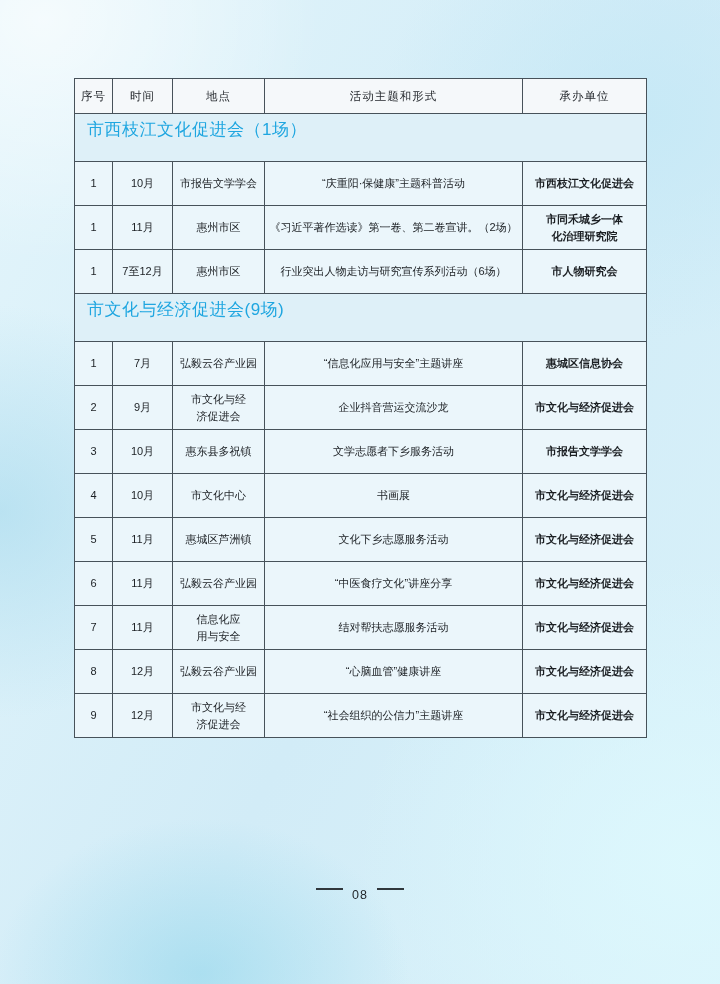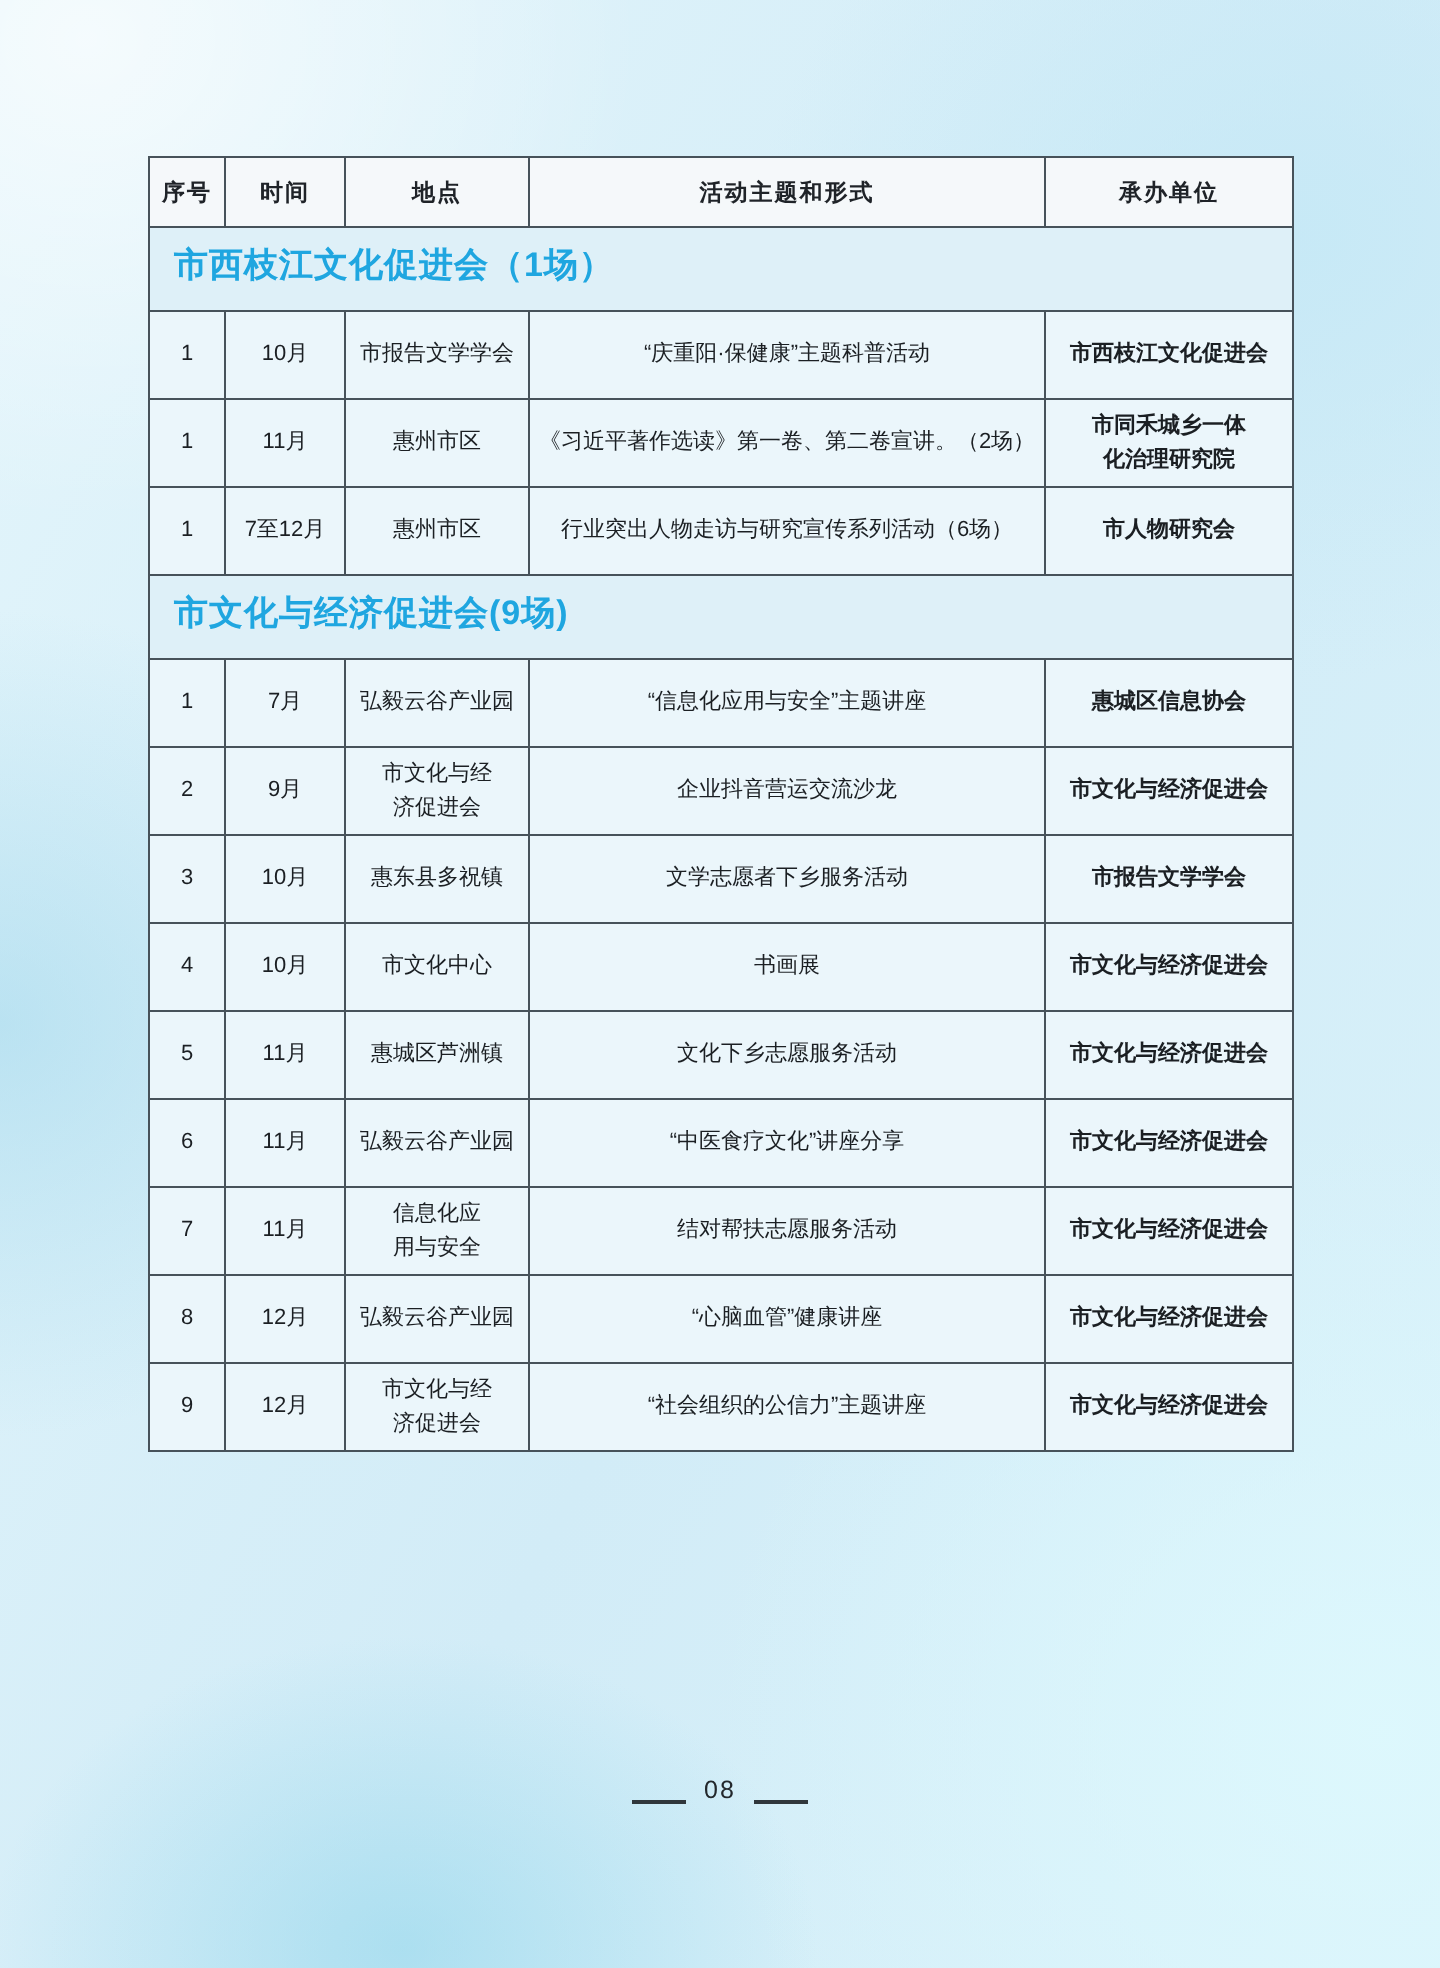--- a/index.html
+++ b/index.html
@@ -36,37 +36,37 @@
   table.schedule td {
     border: 1.5px solid #47525a;
     box-sizing: border-box;
   }
 
   
   table.schedule th {
     height: 35px;
     background: #f5f8fa;
     font-size: 11.5px;
-    font-weight: 700;
+    font-weight: 400;
     color: #1f2328;
     text-align: center;
     vertical-align: middle;
     letter-spacing: 1px;
   }
 
   
   tr.section-row td {
     height: 42px;
     background: #def0f8;
     color: #1fa6e0;
-    font-weight: 700;
+    font-weight: 400;
     font-size: 17px;
     text-align: left;
     vertical-align: middle;
-    padding: 4px 6px 8px 12px;
+    padding: 4px 6px 20px 12px;
     letter-spacing: 0.5px;
   }
 
   
   tr.data-row td {
     height: 44px;
     background: #ebf6fb;
     font-size: 11px;
     color: #1b1f23;
     text-align: center;
@@ -77,21 +77,21 @@
   td.cell-place { text-wrap: balance; }
   td.cell-organizer { text-wrap: balance; font-weight: bold; }
 
   
   .footer {
     position: absolute;
     left: 0;
     top: 888px;
     width: 720px;
     display: flex;
-    align-items: flex-end;
+    align-items: flex-start;
     justify-content: center;
     gap: 9px;
   }
   .footer .page-num {
     font-size: 12.5px;
     color: #23282c;
     letter-spacing: 1px;
   }
   .footer .dash {
     width: 27px;

